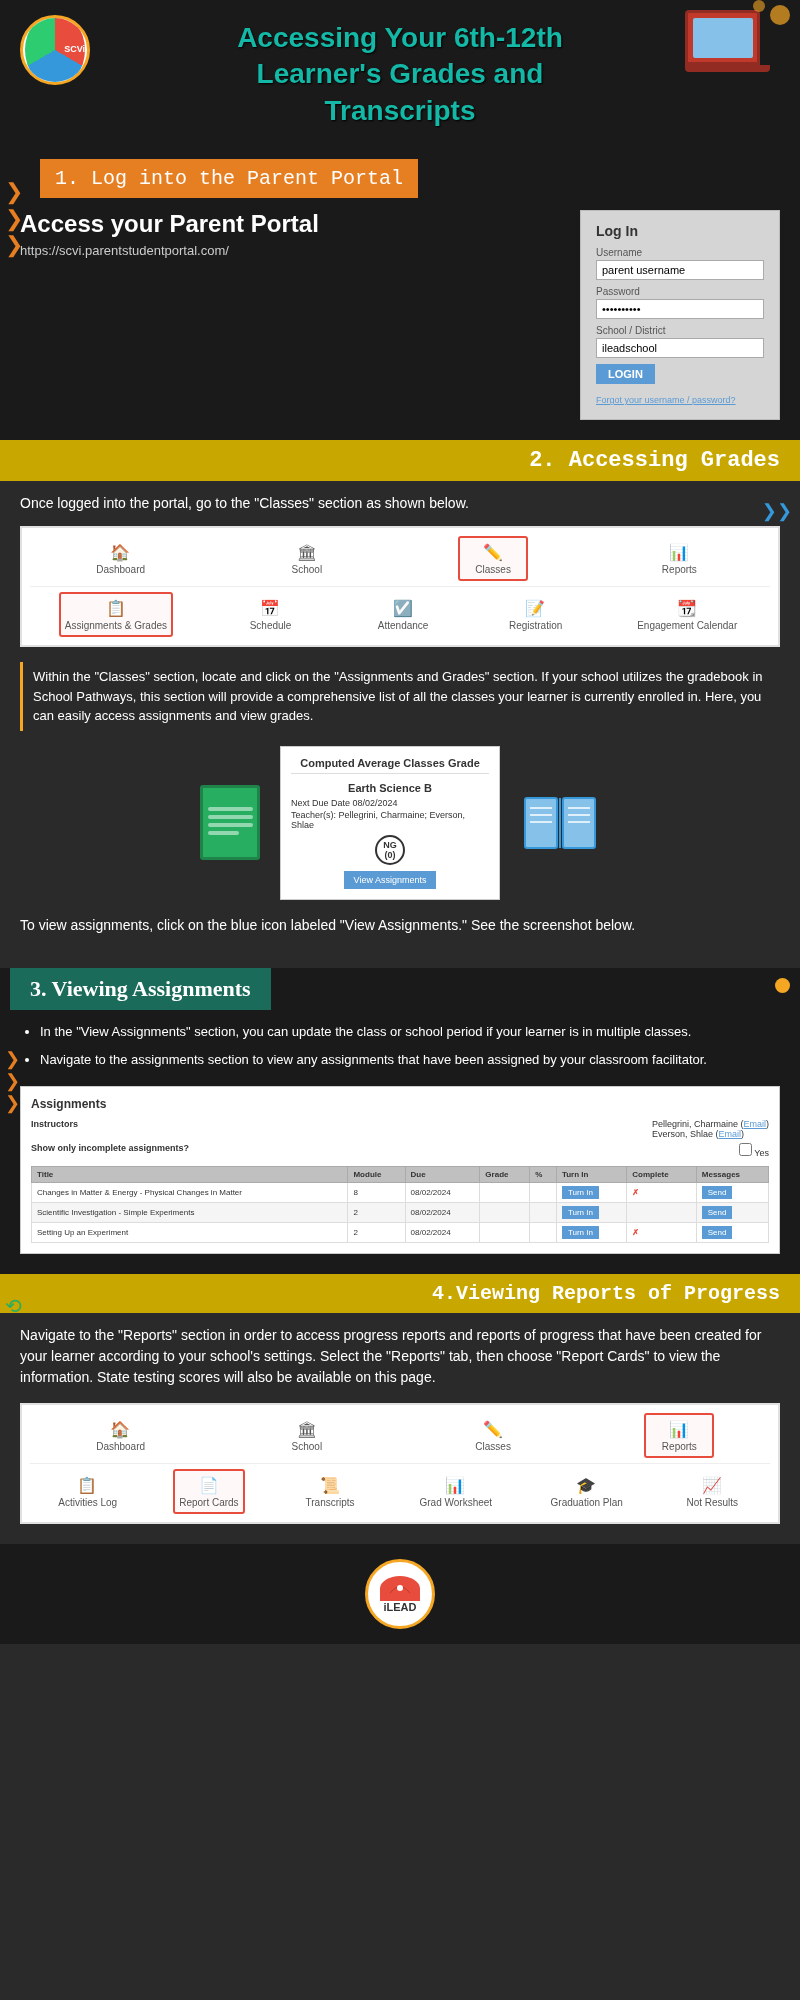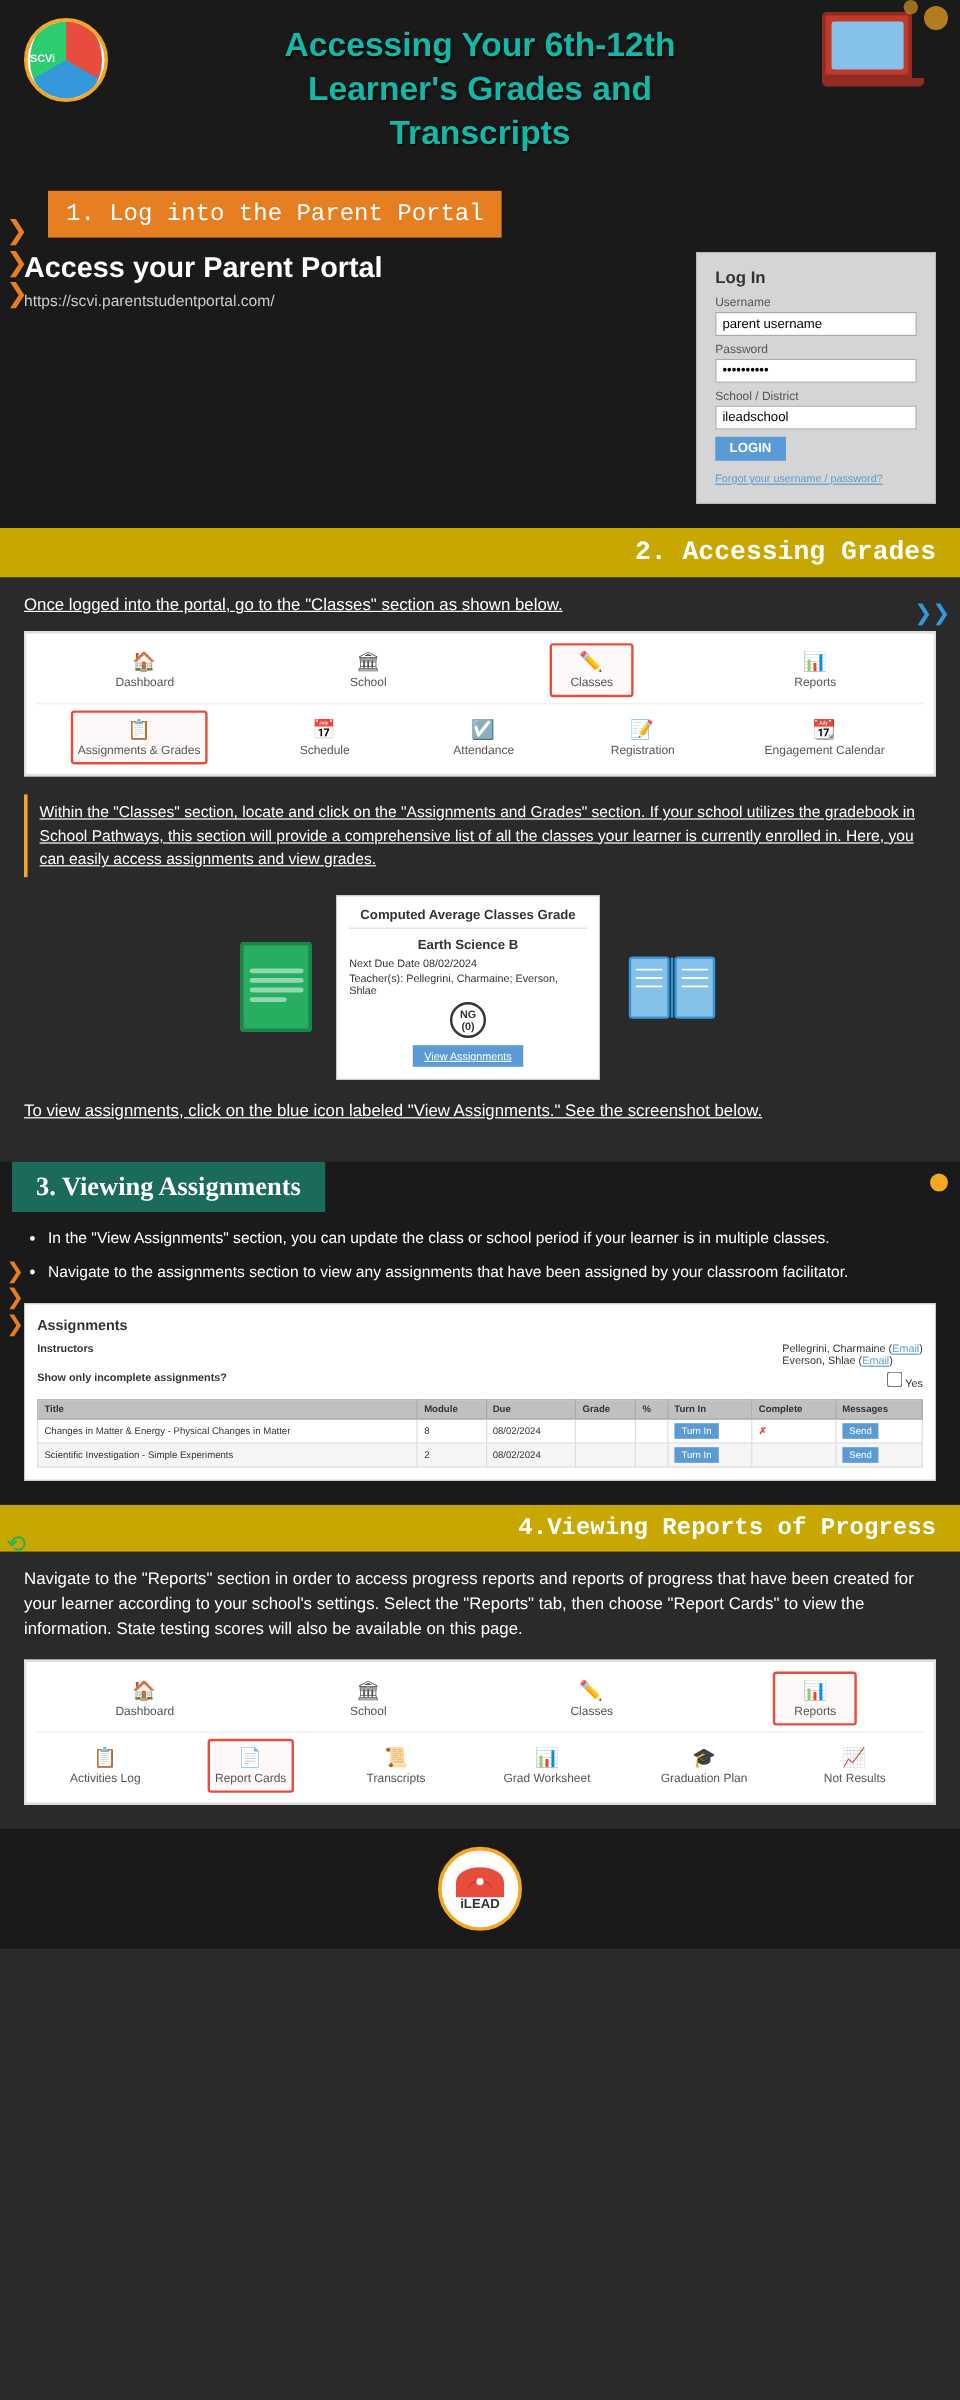--- a/index.html
+++ b/index.html
@@ -40,21 +40,21 @@
       justify-content: center;
       overflow: hidden;
     }
     .logo-inner {
       width: 60px;
       height: 74px;
       border-radius: 50%;
       background: conic-gradient(#e74c3c 0deg 120deg, #3498db 120deg 240deg, #2ecc71 240deg 360deg);
       display: flex;
       align-items: center;
-      justify-content: flex-start;
+      justify-content: flex-end;
     }
     .logo-text {
       font-size: 9px;
       font-weight: bold;
       color: #fff;
       text-align: center;
       line-height: 1.1;
     }
     
     .deco-laptop {
@@ -435,21 +435,21 @@
 </div>
 
 <div class="section-wrapper" style="background:#2a2a2a;padding:0 0 20px;">
 
   <div style="position:absolute;right:8px;top:60px;color:#3498db;font-size:18px;">❯❯</div>
 
   <div style="background:#c8a800;padding:8px 20px;display:flex;justify-content:flex-end;margin-bottom:12px;">
     <h2 style="font-family:Liberation Mono, monospace;font-size:22px;font-weight:bold;color:#fff;">2. Accessing Grades</h2>
   </div>
 
-  <div style="padding:0 20px;text-decoration:underline;">
+  <div style="padding:0 20px;">
     <p class="instruction-text">Once logged into the portal, go to the "Classes" section as shown below.</p>
 
     <div class="nav-screenshot">
       <div class="nav-item">
         <div class="nav-icon">🏠</div>
         <span>Dashboard</span>
       </div>
       <div class="nav-item">
         <div class="nav-icon">🏛</div>
         <span>School</span>
@@ -594,20 +594,30 @@
           <tr>
             <td>Scientific Investigation - Simple Experiments</td>
             <td>2</td>
             <td>08/02/2024</td>
             <td></td>
             <td></td>
             <td><button class="turn-in-btn">Turn In</button></td>
             <td></td>
             <td><button class="send-btn">Send</button></td>
           </tr>
+          <tr>
+            <td>Setting Up an Experiment</td>
+            <td>2</td>
+            <td>08/02/2024</td>
+            <td></td>
+            <td></td>
+            <td><button class="turn-in-btn">Turn In</button></td>
+            <td><span class="x-mark">✗</span></td>
+            <td><button class="send-btn">Send</button></td>
+          </tr>
         </tbody>
       </table>
     </div>
   </div>
 </div>
 
 <div class="section-wrapper" style="background:#2a2a2a;padding:0 0 20px;">
 
   <div style="position:absolute;left:5px;top:20px;color:#27ae60;font-size:20px;">⟲</div>
 

